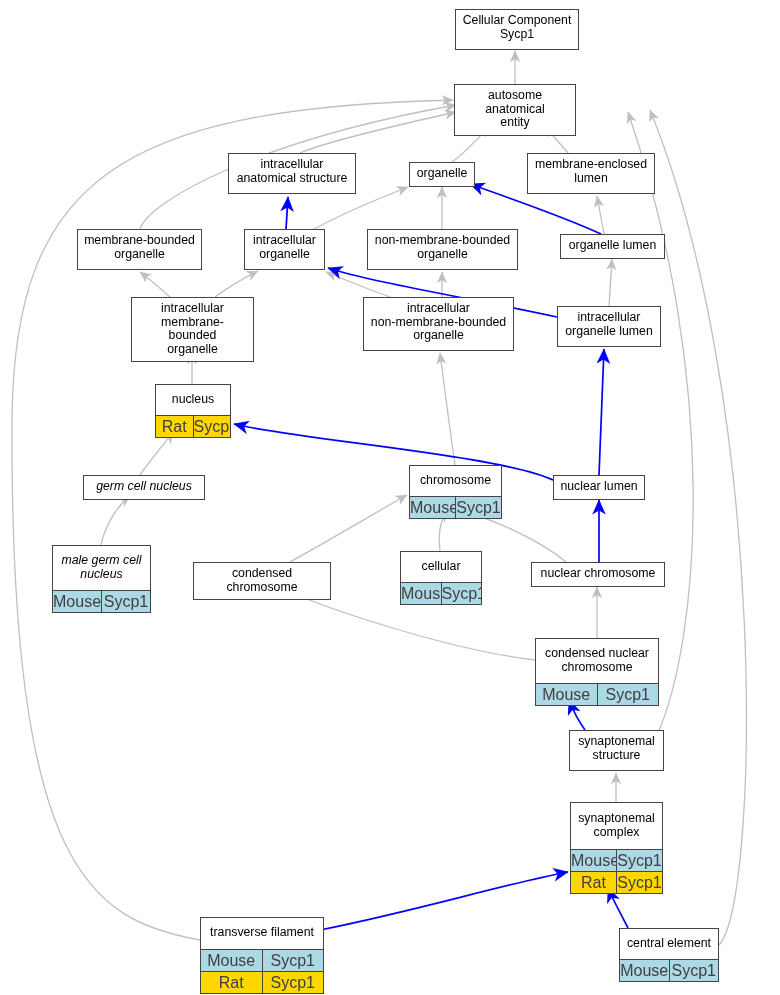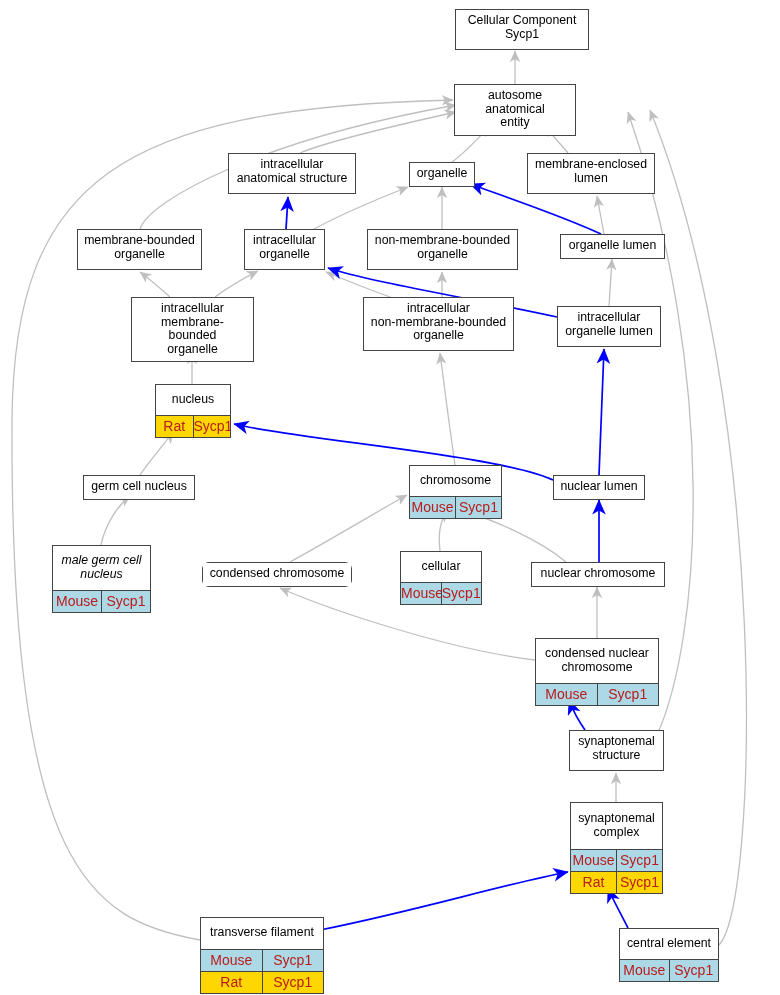--- a/index.html
+++ b/index.html
@@ -39,23 +39,23 @@
     background:#ffffff;
   }
   .node .annrow{
     display:flex;
     border-top:1.6px solid #444444;
     height:21px;
   }
   .node .annrow .cell{
     flex:1 1 50%;
     text-align:center;
-    font-size:14px;
+    font-size:16px;
     line-height:21px;
-    color:#b91c1c;
+    color:#404040;
     overflow:hidden;
     white-space:nowrap;
   }
   .node .annrow .cell + .cell{
     border-left:1.6px solid #444444;
   }
   .ann-mouse .cell{background:#add8e6;}
   .ann-rat .cell{background:#ffd700;}
 </style>
 </head>
@@ -105,21 +105,21 @@
         <path d="M657,735 C700,640 720,380 628,112" fill="none" stroke="#bfbfbf" stroke-width="1.3" marker-end="url(#ah-gray)"></path>
         <path d="M616,802 L616,773" fill="none" stroke="#bfbfbf" stroke-width="1.3" marker-end="url(#ah-gray)"></path>
         <path d="M320,930 C420,910 500,885 568,872" fill="none" stroke="#0000ff" stroke-width="1.7" marker-end="url(#ah-blue)"></path>
         <path d="M200,940 C90,920 10,870 12,420 C14,180 120,108 453,100" fill="none" stroke="#bfbfbf" stroke-width="1.3" marker-end="url(#ah-gray)"></path>
         <path d="M628,928 C620,912 612,898 608,888" fill="none" stroke="#0000ff" stroke-width="1.7" marker-end="url(#ah-blue)"></path>
         <path d="M719,945 C760,900 768,400 650,110" fill="none" stroke="#bfbfbf" stroke-width="1.3" marker-end="url(#ah-gray)"></path>
       </g>
   </svg>
 
   <div id="nodes">
-      <div class="node" style="left: 455px; top: 9px; width: 134px; min-height: 41px;">
+      <div class="node" style="left: 455px; top: 9px; width: 124px; min-height: 41px;">
         <div class="ttl">Cellular Component
 Sycp1</div>
       </div>
       <div class="node" style="left: 454px; top: 84px; width: 122px; min-height: 41px;">
         <div class="ttl">autosome anatomical
 entity</div>
       </div>
       <div class="node" style="left: 228px; top: 153px; width: 128px; min-height: 41px;">
         <div class="ttl">intracellular
 anatomical structure</div>
@@ -160,42 +160,42 @@
         <div class="ttl">intracellular
 organelle lumen</div>
       </div>
       <div class="node" style="left: 155px; top: 384px; width: 76px; min-height: 44px;">
         <div class="ttl" style="min-height: 21px; display: flex; flex-direction: column; justify-content: center;">nucleus</div>
         <div class="annrow ann-rat">
           <div class="cell">Rat</div>
           <div class="cell">Sycp1</div>
         </div>
       </div>
-      <div class="node" style="left: 83px; top: 475px; width: 112px; min-height: 23px;">
+      <div class="node" style="left: 83px; top: 475px; width: 122px; min-height: 23px; font-style: italic;">
         <div class="ttl">germ cell nucleus</div>
       </div>
       <div class="node" style="left: 409px; top: 465px; width: 93px; min-height: 44px;">
         <div class="ttl" style="min-height: 21px; display: flex; flex-direction: column; justify-content: center;">chromosome</div>
         <div class="annrow ann-mouse">
           <div class="cell">Mouse</div>
           <div class="cell">Sycp1</div>
         </div>
       </div>
       <div class="node" style="left: 553px; top: 475px; width: 92px; min-height: 23px;">
         <div class="ttl">nuclear lumen</div>
       </div>
       <div class="node" style="left: 52px; top: 545px; width: 99px; min-height: 58px;">
         <div class="ttl" style="min-height: 35px; display: flex; flex-direction: column; justify-content: center; font-style: italic;">male germ cell
 nucleus</div>
         <div class="annrow ann-mouse">
           <div class="cell">Mouse</div>
           <div class="cell">Sycp1</div>
         </div>
       </div>
-      <div class="node" style="left: 202px; top: 562px; width: 150px; min-height: 23px; border-radius: 7px;">
+      <div class="node" style="left: 193px; top: 562px; width: 138px; min-height: 23px;">
         <div class="ttl">condensed chromosome</div>
       </div>
       <div class="node" style="left: 400px; top: 551px; width: 82px; min-height: 44px;">
         <div class="ttl" style="min-height: 21px; display: flex; flex-direction: column; justify-content: center;">cellular</div>
         <div class="annrow ann-mouse">
           <div class="cell">Mouse</div>
           <div class="cell">Sycp1</div>
         </div>
       </div>
       <div class="node" style="left: 531px; top: 562px; width: 134px; min-height: 23px;">

